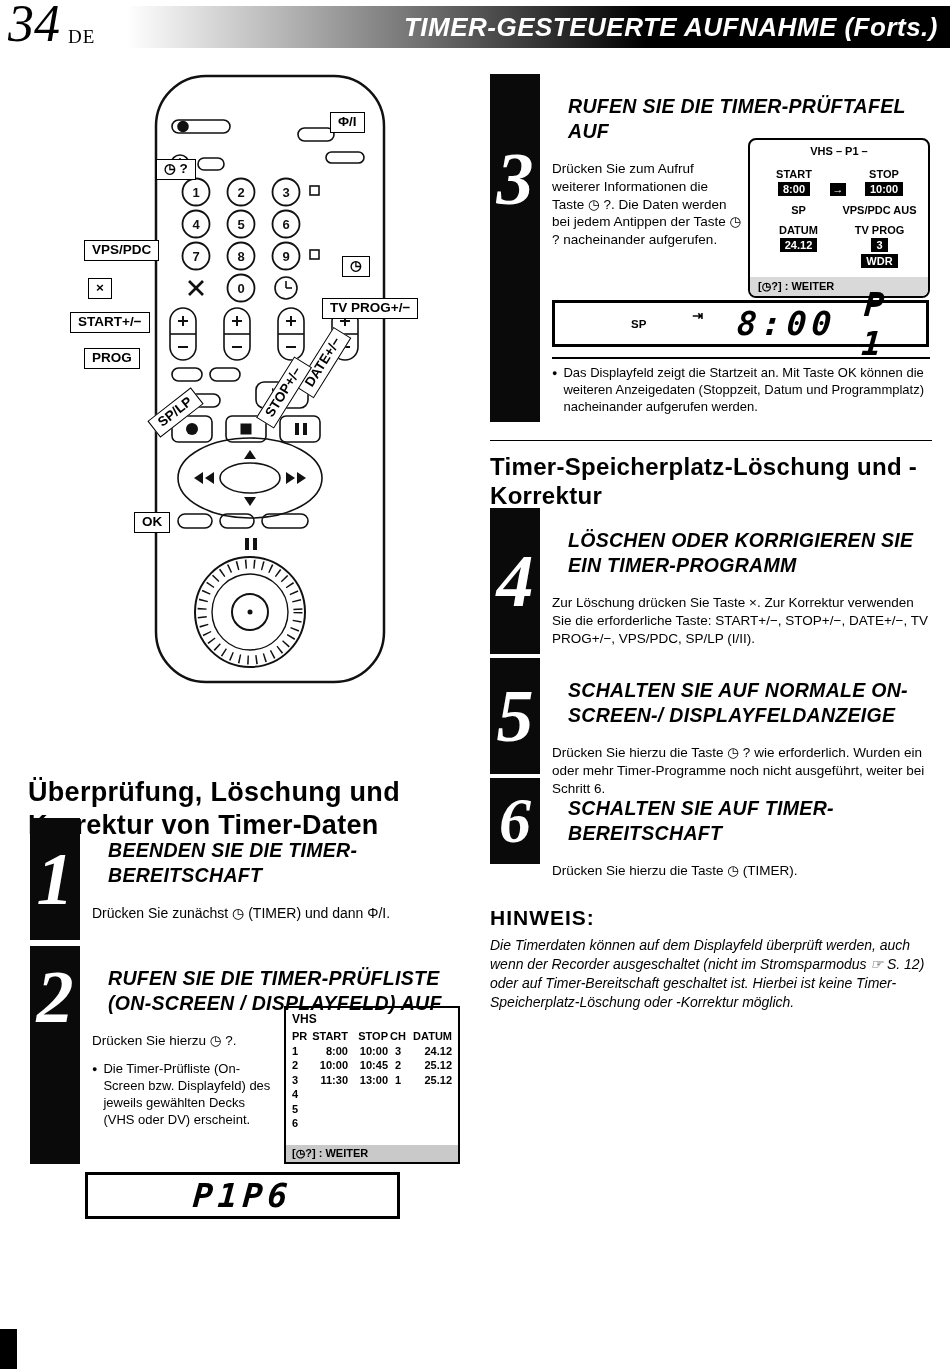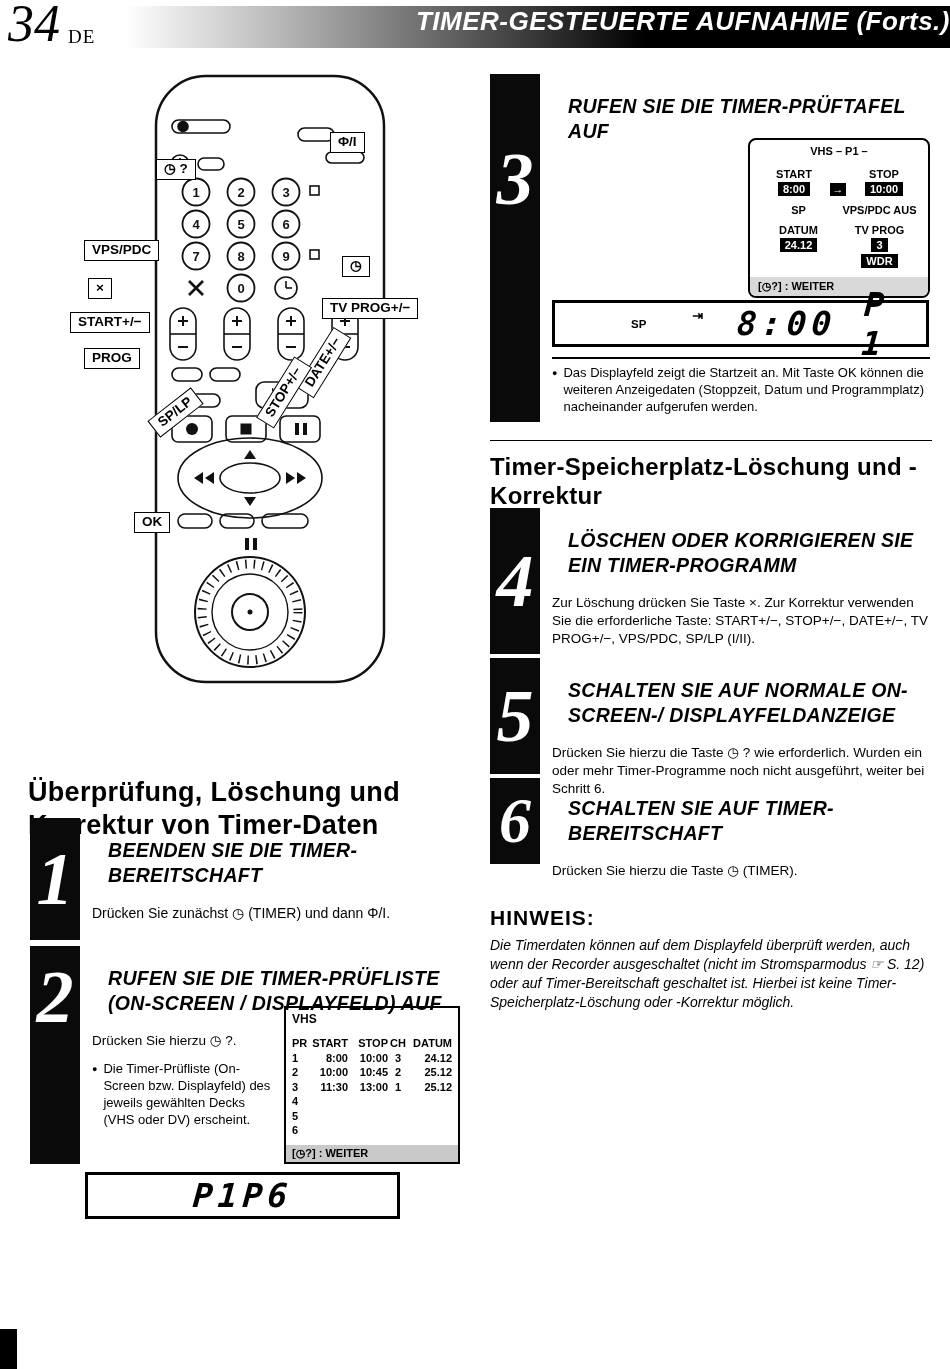--- a/index.html
+++ b/index.html
@@ -5,21 +5,21 @@
   html,body{margin:0;padding:0;}
   body{width:950px;height:1369px;position:relative;background:#fff;
        font-family:"Liberation Sans",sans-serif;color:#000;overflow:hidden;}
   .abs{position:absolute;}
   
   #page-num{left:8px;top:-2px;font-family:"Liberation Serif",serif;font-style:italic;font-size:52px;line-height:1;}
   #lang{left:68px;top:26px;font-family:"Liberation Serif",serif;font-size:19px;letter-spacing:1px;}
   #title-bar{left:128px;top:6px;width:822px;height:42px;
      background:linear-gradient(to right,#fefefe 0%,#b9b9b9 18%,#4a4a4a 45%,#000 63%);
      color:#fff;font-weight:bold;font-style:italic;font-size:26px;letter-spacing:.5px;
-     display:flex;justify-content:flex-end;padding-right:0;box-sizing:border-box;}
+     display:flex;align-items:center;justify-content:flex-end;padding-right:12px;box-sizing:border-box;}
   
   #remote-area{left:60px;top:64px;width:380px;height:660px;}
   #remote-area svg{position:absolute;left:0;top:0;}
   #jvc-logo{position:absolute;left:96px;top:24px;width:228px;text-align:center;
      font-weight:bold;font-size:21px;letter-spacing:2px;}
   .callout{position:absolute;border:1.6px solid #000;background:#fff;padding:1px 7px;
      font-weight:bold;font-size:13.5px;white-space:nowrap;z-index:3;line-height:1.25;}
   .rot58{transform:rotate(-58deg);}
   .rot38{transform:rotate(-38deg);}
   
@@ -35,21 +35,21 @@
   .num-upper{align-items:flex-start;padding-top:70px;box-sizing:border-box;}
   .step-title{margin:16px;font-size:19.5px;font-weight:bold;letter-spacing:.3px;line-height:1.28;font-style:italic;}
   .step-body{margin:8px 0 0 0;font-size:14px;line-height:1.32;}
   .narrow{font-size:13.5px;}
   .bullet{display:flex;gap:6px;margin-top:10px;font-size:13px;line-height:1.32;}
   .bullet::before{content:"●";font-size:9px;line-height:18px;}
   
   #screen-list{left:284px;top:1006px;width:176px;height:158px;border:2px solid #000;
      box-sizing:border-box;display:flex;flex-direction:column;padding:4px 6px 0 6px;
      font-weight:bold;font-size:11px;}
-  #screen-list .deck{font-size:12px;margin-bottom:10px;}
+  #screen-list .deck{font-size:12px;margin-bottom:3px;}
   .tr{display:grid;grid-template-columns:16px 40px 40px 20px 44px;line-height:14.5px;}
   .tr span:nth-child(1){text-align:left;}
   .tr span:nth-child(2),.tr span:nth-child(3),.tr span:nth-child(5){text-align:right;}
   .tr span:nth-child(4){text-align:center;}
   .scr-footer{margin:4px -6px 0 -6px;background:#c9c9c9;padding:2px 6px;font-size:11px;margin-top:auto;}
   
   #panel{left:748px;top:138px;width:182px;height:160px;border:2px solid #000;border-radius:8px;
      box-sizing:border-box;display:flex;flex-direction:column;padding:5px 8px 0 8px;
      font-weight:bold;font-size:11px;overflow:hidden;text-align:center;}
   .p-title{margin-bottom:11px;}
@@ -214,21 +214,21 @@
       <text x="136" y="164.5">4</text>
       <text x="181" y="164.5">5</text>
       <text x="226" y="164.5">6</text>
       <text x="136" y="196.5">7</text>
       <text x="181" y="196.5">8</text>
       <text x="226" y="196.5">9</text>
       <text x="181" y="228.5">0</text>
     </g>
   </svg>
 
-  <div class="callout" style="left:270px;top:68px;text-align:center;">Φ/I</div>
+  <div class="callout" style="left:270px;top:48px;text-align:center;">Φ/I</div>
   <div class="callout" style="left:96px;top:95px;">◷ ?</div>
   <div class="callout" style="left:24px;top:176px;">VPS/PDC</div>
   <div class="callout" style="left:28px;top:214px;">×</div>
   <div class="callout" style="left:10px;top:248px;">START+/−</div>
   <div class="callout" style="left:24px;top:284px;">PROG</div>
   <div class="callout rot38" style="left:88px;top:338px;">SP/LP</div>
   <div class="callout" style="left:282px;top:192px;">◷</div>
   <div class="callout" style="left:262px;top:234px;">TV PROG+/−</div>
   <div class="callout rot58" style="left:228px;top:288px;">DATE+/−</div>
   <div class="callout rot58" style="left:188px;top:318px;">STOP+/−</div>
@@ -314,20 +314,21 @@
 
 <div class="lcd" id="lcd1">
   <span class="lcd-text">P1P6</span>
 </div>
 
 <div class="step-bar num-upper" style="left:490px;top:74px;height:348px;">
   <span class="step-num">3</span>
 </div>
 <div class="abs" style="left:552px;top:78px;width:380px;">
   <h3 class="step-title">RUFEN SIE DIE TIMER-PRÜFTAFEL AUF</h3>
+  <p class="step-body narrow" style="width:190px;">Drücken Sie zum Aufruf weiterer Informationen die Taste ◷ ?. Die Daten werden bei jedem Antippen der Taste ◷ ? nacheinander aufgerufen.</p>
 </div>
 
 <div class="abs" id="panel">
   <div class="p-title">VHS – P1 –</div>
   <div class="p-row2">
     <span>START</span>
     <span></span>
     <span>STOP</span>
   </div>
   <div class="p-row2">

